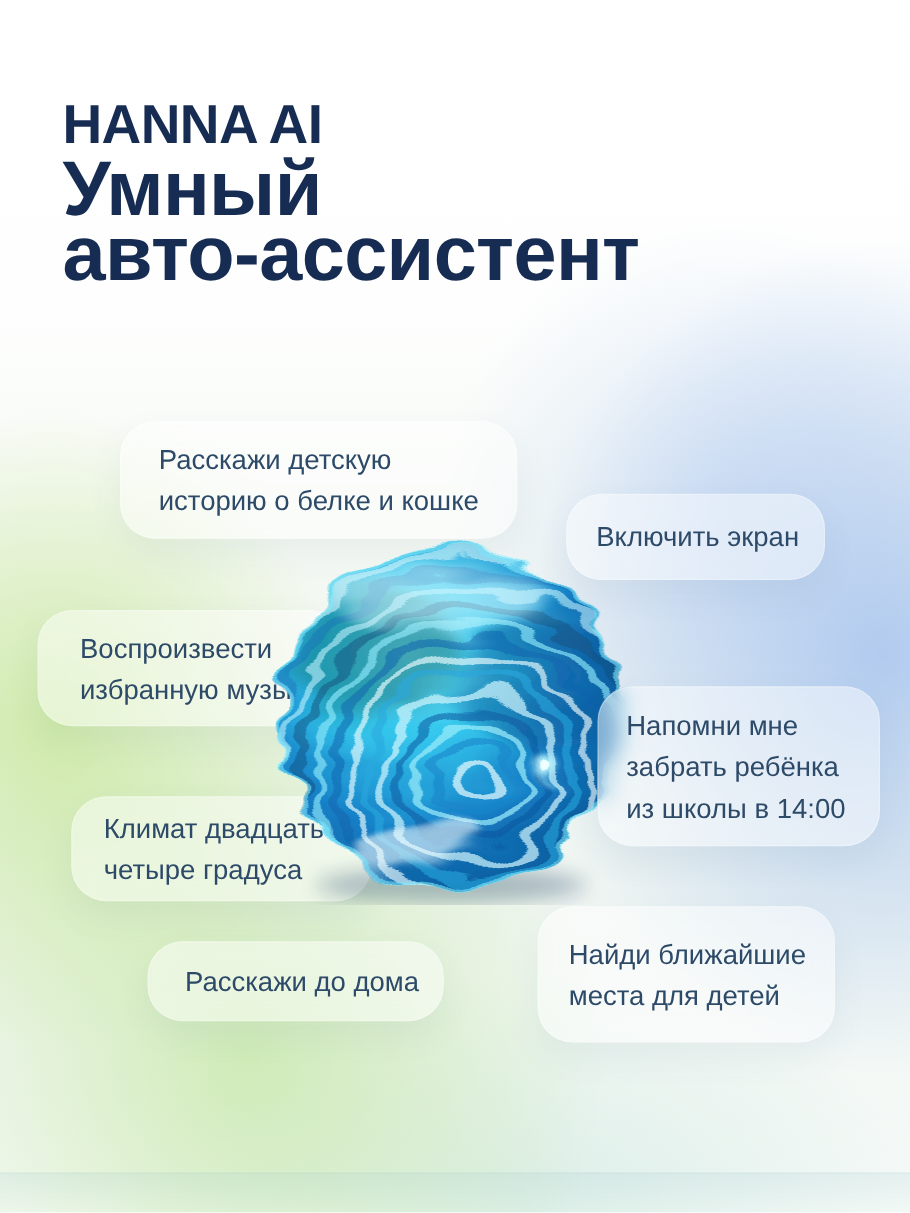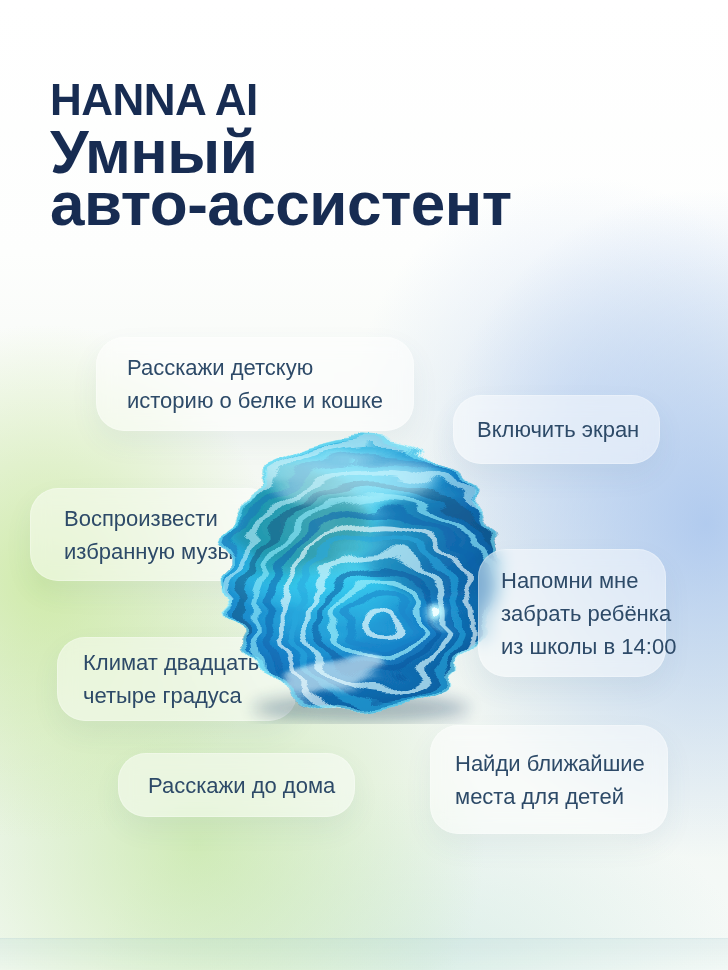--- a/index.html
+++ b/index.html
@@ -40,21 +40,21 @@
     -webkit-backdrop-filter:blur(9px);
     box-shadow:0 12px 28px rgba(60,100,130,.07), inset 0 0 0 1px rgba(255,255,255,.25);
     color:var(--bubble-text);
     font-size:22px;font-weight:500;line-height:33px;
     z-index:3;
   }
   .bubble .line{display:block;white-space:nowrap;}
   .b1{left:96px;  top:337px; width:318px; height:94px;  padding-left:31px;}
   .b2{left:453px; top:395px; width:207px; height:69px;  padding-left:24px;}
   .b3{left:30px;  top:488px; width:246px; height:93px;  padding-left:34px; z-index:1;}
-  .b4{left:478px; top:549px; width:188px; height:128px; padding-left:23px;}
+  .b4{left:478px; top:549px; width:226px; height:128px; padding-left:23px;}
   .b5{left:57px;  top:637px; width:240px; height:84px;  padding-left:26px; z-index:1;}
   .b6{left:118px; top:753px; width:237px; height:64px;  padding-left:30px;}
   .b7{left:430px; top:725px; width:238px; height:109px; padding-left:25px;}
   .orb{position:absolute;left:213px;top:428px;width:296px;height:296px;z-index:2;}
 </style>
 </head>
 <body>
 
 <div class="stage">
 

